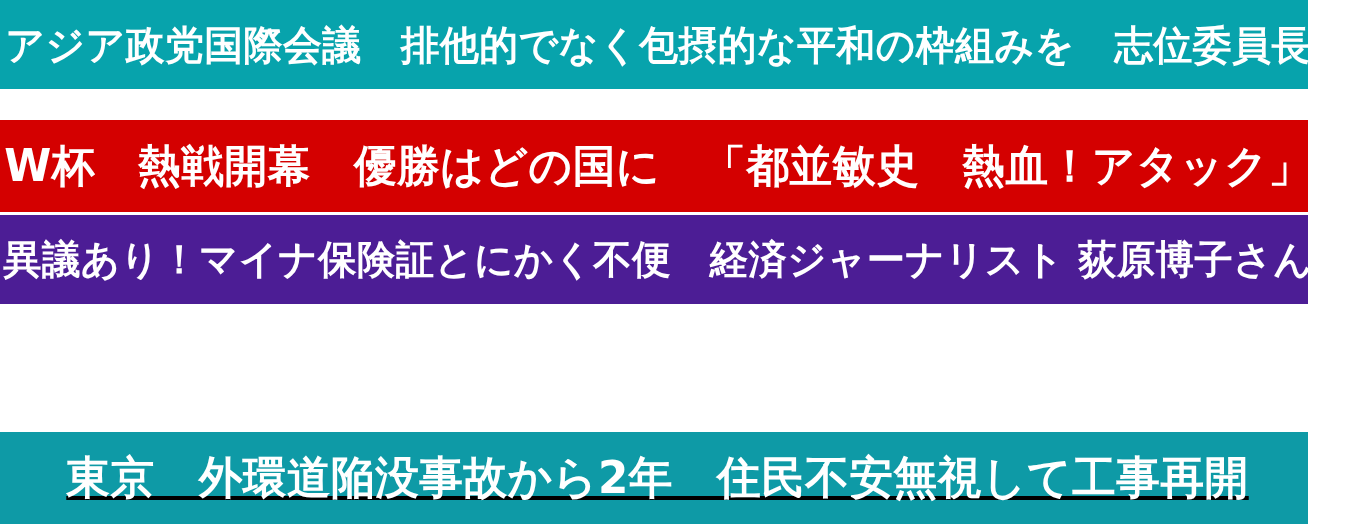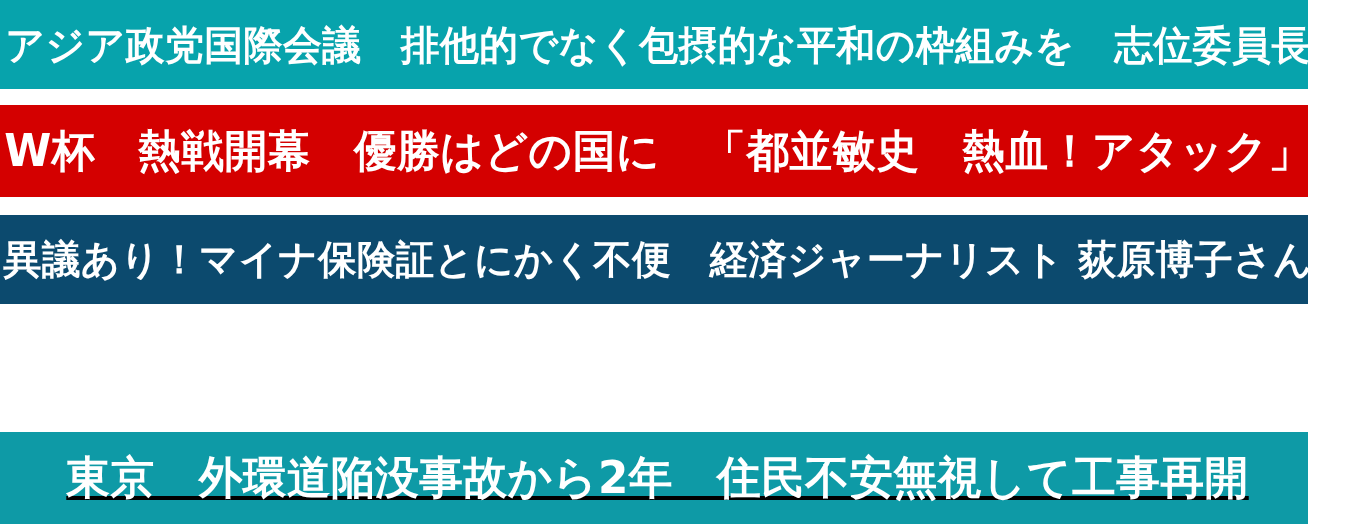--- a/index.html
+++ b/index.html
@@ -59,25 +59,25 @@
 </style>
 </head>
 <body style="background-color: rgb(255, 255, 255);">
 
 <div id="banner-stack">
 
   <div class="banner" id="banner-1" style="background-color: rgb(7, 163, 172);">
     <div class="banner-text" style="color: rgb(255, 255, 255); font-size: 40px;">アジア政党国際会議　排他的でなく包摂的な平和の枠組みを　志位委員長</div>
   </div>
 
-  <div class="banner" id="banner-2" style="background-color: rgb(212, 0, 0);">
+  <div class="banner" id="banner-2" style="background-color: rgb(212, 0, 0); margin-top: 15px;">
     <div class="banner-text" style="color: rgb(255, 255, 255); font-size: 44px;">W杯　熱戦開幕　優勝はどの国に　「都並敏史　熱血！アタック」</div>
   </div>
 
-  <div class="banner" id="banner-3" style="background-color: #0c4a6e;">
+  <div class="banner" id="banner-3" style="background-color: #4c1d95;">
     <div class="banner-text" style="color: rgb(255, 255, 255); font-size: 39.5px;">異議あり！マイナ保険証とにかく不便　経済ジャーナリスト 荻原博子さん</div>
   </div>
 
 
   <div class="banner" id="banner-5" style="background-color: rgb(14, 154, 166);">
     <div class="banner-text" style="color: rgb(255, 255, 255);">東京　外環道陥没事故から2年　住民不安無視して工事再開</div>
   </div>
 
 </div>
 

